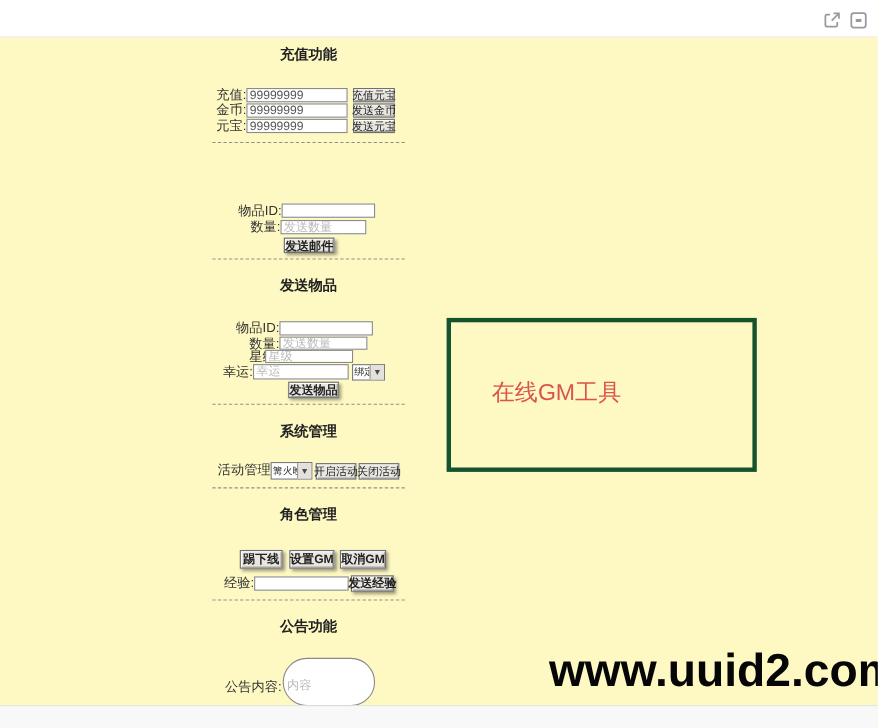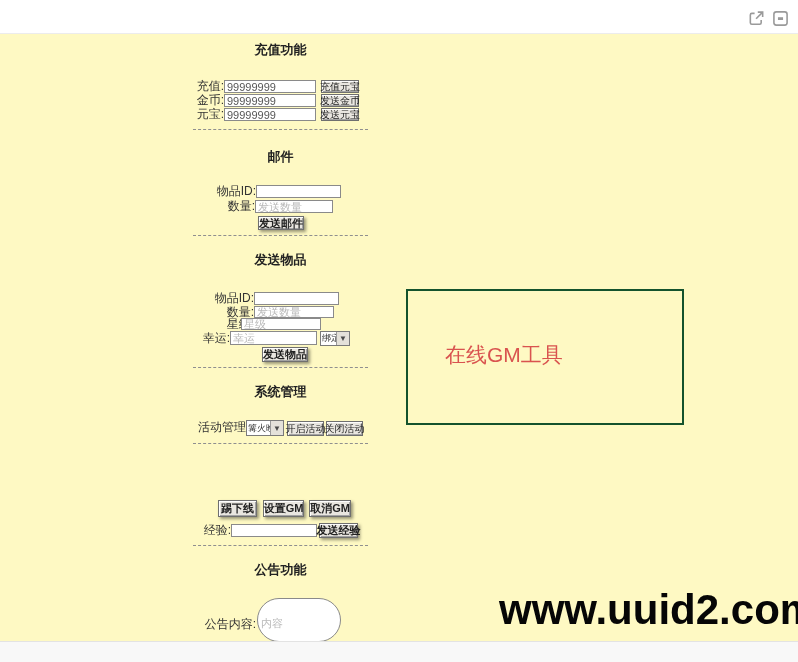--- a/index.html
+++ b/index.html
@@ -26,21 +26,21 @@
          box-shadow: inset 1px 1px 0 #fdfdfd, inset -1px -1px 0 #a3a3a3;
          font-size:10px; color:#222; display:flex; align-items:center; justify-content:center;
          padding:0; cursor:pointer; font-family:inherit; white-space:nowrap; }
   .btn.lg { font-size:11px; box-shadow: inset 1px 1px 0 #fdfdfd, inset -1px -1px 0 #a3a3a3, 2px 2px 3px rgba(0,0,0,.40); font-weight: bold; }
   .sep { position:absolute; left:0; width:175px; height:0; border-top:1px dashed #8f8f8f; }
   .select { position:absolute; box-sizing:border-box; border:1px solid #7a7a7a; background:#fff; display:flex; align-items:stretch; cursor:pointer; }
   .select .txt { flex:1; overflow:hidden; white-space:nowrap; font-size:9px; color:#333; display:flex; align-items:center; padding-left:1px; }
   .select .arr { width:12px; background:#e4e1da; border-left:1px solid #9a9a9a; display:flex; align-items:center; justify-content:center; font-size:8px; color:#4a4a4a; }
 
   
-  .red-box { position:absolute; left:406px; top:289px; width:274px; height:132px; border:2px solid #14532d; z-index:2; }
+  .red-box { position:absolute; left:406px; top:289px; width:274px; height:132px; border:4px solid #14532d; z-index:2; }
   .red-title { position:absolute; left:37px; top:50px; font-size:21px; color:#d9534f; white-space:nowrap; }
 
   
   .footer-line { position:absolute; left:0; top:641px; width:798px; height:0; border-top:1px solid #e3e3e3; z-index:3; }
   .footer-area { position:absolute; left:0; top:642px; width:798px; height:20px; background:#f8f8f8; z-index:3; }
   .watermark { position:absolute; left:499px; top:586px; font-size:42px; font-weight:bold; color:#060606; z-index:6; white-space:nowrap; }
 </style>
 </head>
 <body>
 
@@ -69,21 +69,20 @@
     <input class="inp" style="left: 31px; top: 80px; width: 92px; height: 13px;" value="99999999">
     <button class="btn" style="left:128px; top:80px; width:38px; height:13px">充值元宝</button>
     <span class="lbl" style="right:144px; top:94px; line-height:13px">金币:</span>
     <input class="inp" style="left: 31px; top: 94px; width: 92px; height: 13px;" value="99999999">
     <button class="btn" style="left:128px; top:94px; width:38px; height:13px">发送金币</button>
     <span class="lbl" style="right:144px; top:108px; line-height:13px">元宝:</span>
     <input class="inp" style="left: 31px; top: 108px; width: 92px; height: 13px;" value="99999999">
     <button class="btn" style="left:128px; top:108px; width:38px; height:13px">发送元宝</button>
     <div class="sep" style="top:129px"></div>
 
-    <div class="sec-h" style="top:148px">邮件</div>
     <span class="lbl" style="right:112px; top:185px; line-height:13px">物品ID:</span>
     <input class="inp" style="left: 63px; top: 185px; width: 85px; height: 13px;">
     <span class="lbl" style="right:113px; top:200px; line-height:13px">数量:</span>
     <input class="inp" style="left: 62px; top: 200px; width: 78px; height: 13px;" placeholder="发送数量">
     <button class="btn lg" style="left:65px; top:216px; width:46px; height:14px">发送邮件</button>
     <div class="sep" style="top:235px"></div>
 
     <div class="sec-h" style="top:251px">发送物品</div>
     <span class="lbl" style="right:114px; top:292px; line-height:13px">物品ID:</span>
     <input class="inp" style="left: 61px; top: 292px; width: 85px; height: 13px;">
@@ -103,20 +102,21 @@
     <div class="sec-h" style="top:383px">系统管理</div>
     <span class="lbl" style="right:122px; top:420px; line-height:15px">活动管理</span>
     <div class="select" style="left:53px; top:420px; width:38px; height:16px">
       <span class="txt">篝火晚宴</span>
       <span class="arr">▼</span>
     </div>
     <button class="btn" style="left:94px; top:421px; width:37px; height:15px">开启活动</button>
     <button class="btn" style="left:133px; top:421px; width:37px; height:15px">关闭活动</button>
     <div class="sep" style="top:443px"></div>
 
+    <div class="sec-h" style="top:459px">角色管理</div>
     <button class="btn lg" style="left:25px; top:500px; width:39px; height:17px">踢下线</button>
     <button class="btn lg" style="left:70px; top:500px; width:41px; height:17px">设置GM</button>
     <button class="btn lg" style="left:116px; top:500px; width:42px; height:17px">取消GM</button>
     <span class="lbl" style="right:137px; top:524px; line-height:13px">经验:</span>
     <input class="inp" style="left: 38px; top: 524px; width: 86px; height: 13px;">
     <button class="btn lg" style="left:126px; top:523px; width:39px; height:15px">发送经验</button>
     <div class="sep" style="top:545px"></div>
 
     <div class="sec-h" style="top:561px">公告功能</div>
     <span class="lbl" style="right:112px; top:618px; line-height:13px">公告内容:</span>

